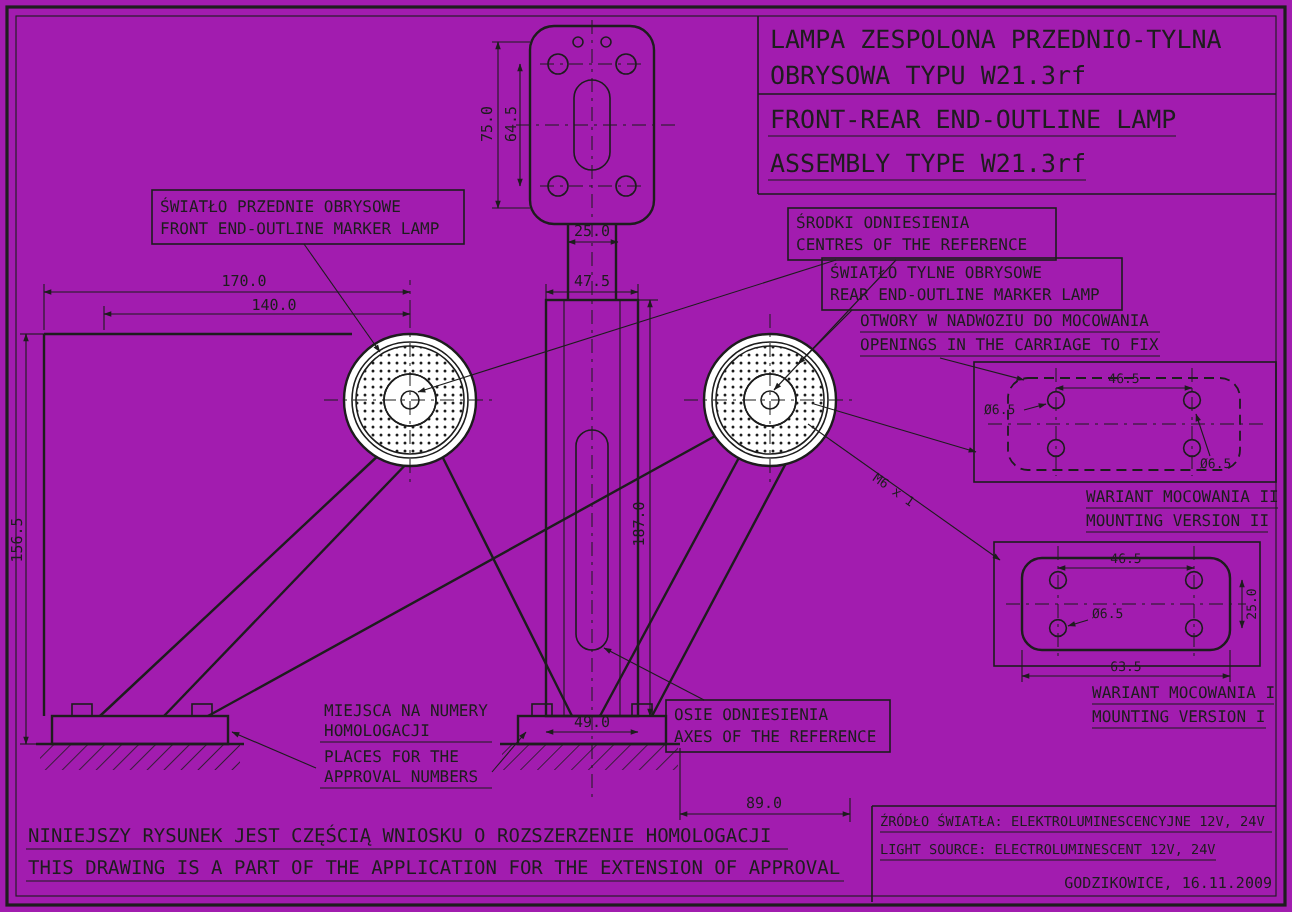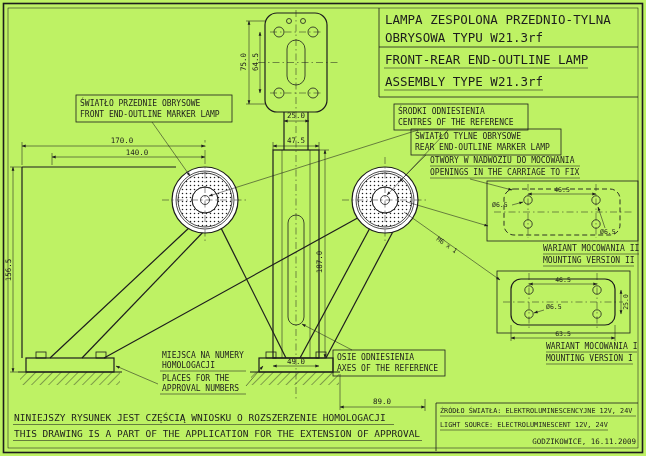--- a/index.html
+++ b/index.html
@@ -1,16 +1,16 @@
 <!DOCTYPE html>
 <html><head>
 <meta charset="utf-8">
 <style>
   html,body{margin:0;padding:0;background:#e8e8e8;}
-  #page{width:646px;height:456px;background:#bef264;position:relative;overflow:hidden;}
+  #page{width:646px;height:456px;background:#a21caf;position:relative;overflow:hidden;}
   svg{display:block;}
   text{fill:#1d1d1d;font-family:"DejaVu Sans Mono", monospace;}
   .s1{stroke:#1d1d1d;stroke-width:1.2;fill:none;}
   .s2{stroke:#1d1d1d;stroke-width:0.8;fill:none;}
   .s3{stroke:#1d1d1d;stroke-width:0.55;fill:none;}
   .cl{stroke:#1d1d1d;stroke-width:0.5;fill:none;stroke-dasharray:7 3 1.5 3;}
   .dsh{stroke:#1d1d1d;stroke-width:0.9;fill:none;stroke-dasharray:5 3;}
   .dim{stroke:#1d1d1d;stroke-width:0.55;fill:none;}
   .t125{font-size:12.5px;} .t95{font-size:9.5px;} .t8{font-size:8px;}
   .t75{font-size:7.5px;} .t68{font-size:6.8px;} .t65{font-size:6.5px;}

